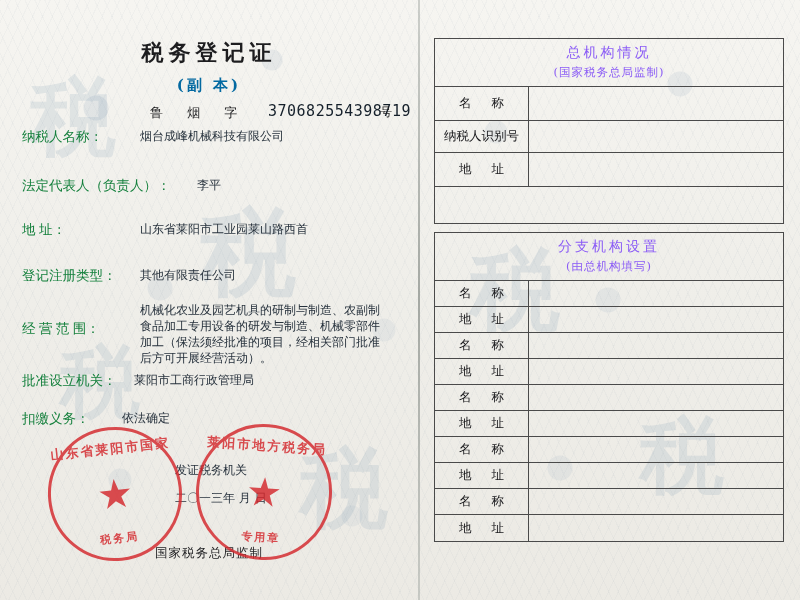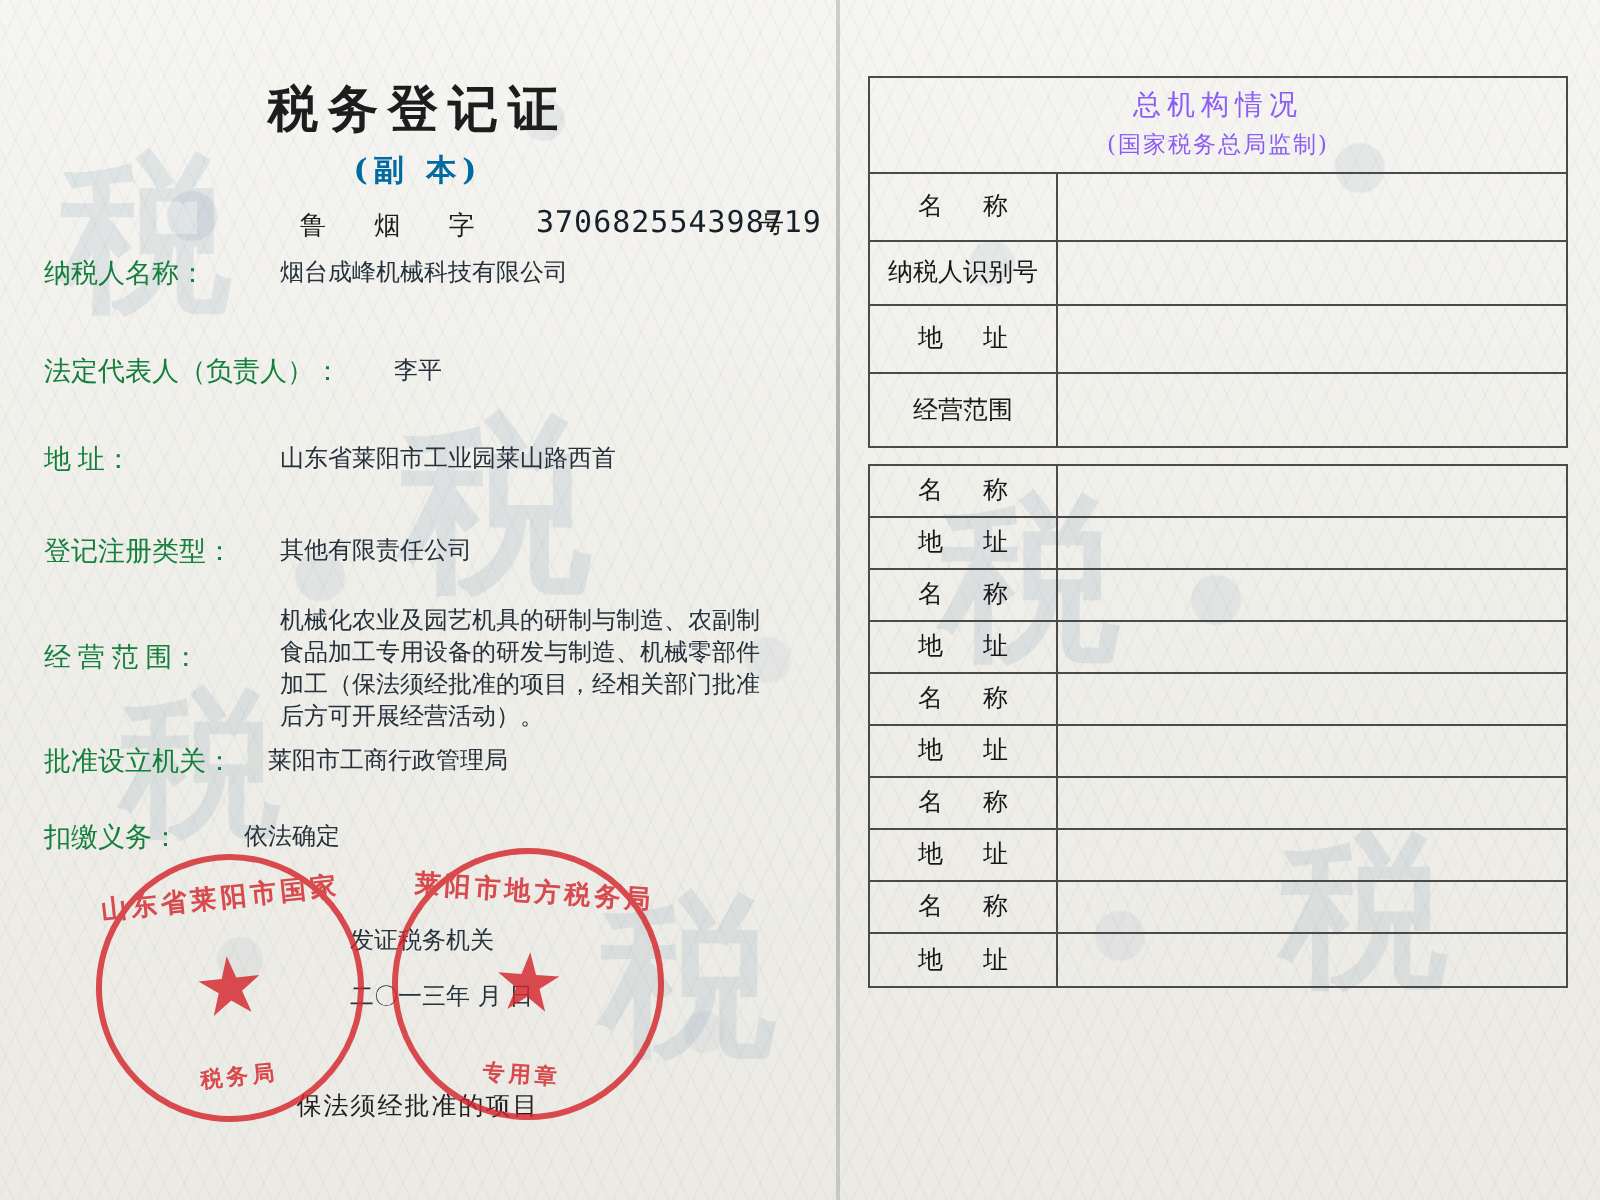--- a/index.html
+++ b/index.html
@@ -69,21 +69,21 @@
     position: absolute;
     left: 0; top: 0;
     width: 418px; height: 600px;
   }
   #doc-title {
     position: absolute;
     left: 0; right: 0;
     top: 38px;
     text-align: center;
     font-family: "DejaVu Serif", serif;
-    font-size: 25px;
+    font-size: 22px;
     font-weight: bold;
     letter-spacing: 5px;
     color: #1d1d1f;
   }
   #doc-subtitle {
     position: absolute;
     left: 0; right: 0;
     top: 76px;
     text-align: center;
     font-family: "DejaVu Serif", serif;
@@ -296,21 +296,21 @@
     </div>
 
     <div class="field" style="top:410px;">
       <span class="lbl">扣缴义务：</span>
       <span class="val" style="left:100px;">依法确定</span>
     </div>
 
     <div class="issue-line" style="left:175px; top:462px;">发证税务机关</div>
     <div class="issue-line" style="left:175px; top:490px;">二〇一三年  月  日</div>
 
-    <div id="footer-note">保法须经批准的项目</div>
+    <div id="footer-note">国家税务总局监制</div>
 
     <div class="seal" id="seal1">
       <div class="seal-txt-top">山东省莱阳市国家</div>
       <div class="star">★</div>
       <div class="seal-txt-bottom">税务局</div>
     </div>
 
     <div class="seal" id="seal2">
       <div class="seal-txt-top">莱阳市地方税务局</div>
       <div class="star">★</div>
@@ -331,26 +331,29 @@
       </div>
       <div class="row" style="height:32px;gap:40px;">
         <div class="c1">纳税人识别号</div>
         <div class="c2"></div>
       </div>
       <div class="row" style="height:34px;">
         <div class="c1 sp">地    址</div>
         <div class="c2"></div>
       </div>
       <div class="row" style="height:36px;">
-        <div class="c1">经营范围</div>
         <div class="c2"></div>
       </div>
     </div>
 
     <div class="tbl" id="tbl-branches" style="left:14px; top:232px; width:350px;">
+      <div class="hdr">
+        <span class="t1">分支机构设置</span>
+        <span class="t2">(由总机构填写)</span>
+      </div>
 
       <div class="row" style="height:26px;">
         <div class="c1 sp">名    称</div>
         <div class="c2"></div>
       </div>
       <div class="row" style="height:26px;">
         <div class="c1 sp">地    址</div>
         <div class="c2"></div>
       </div>
 

